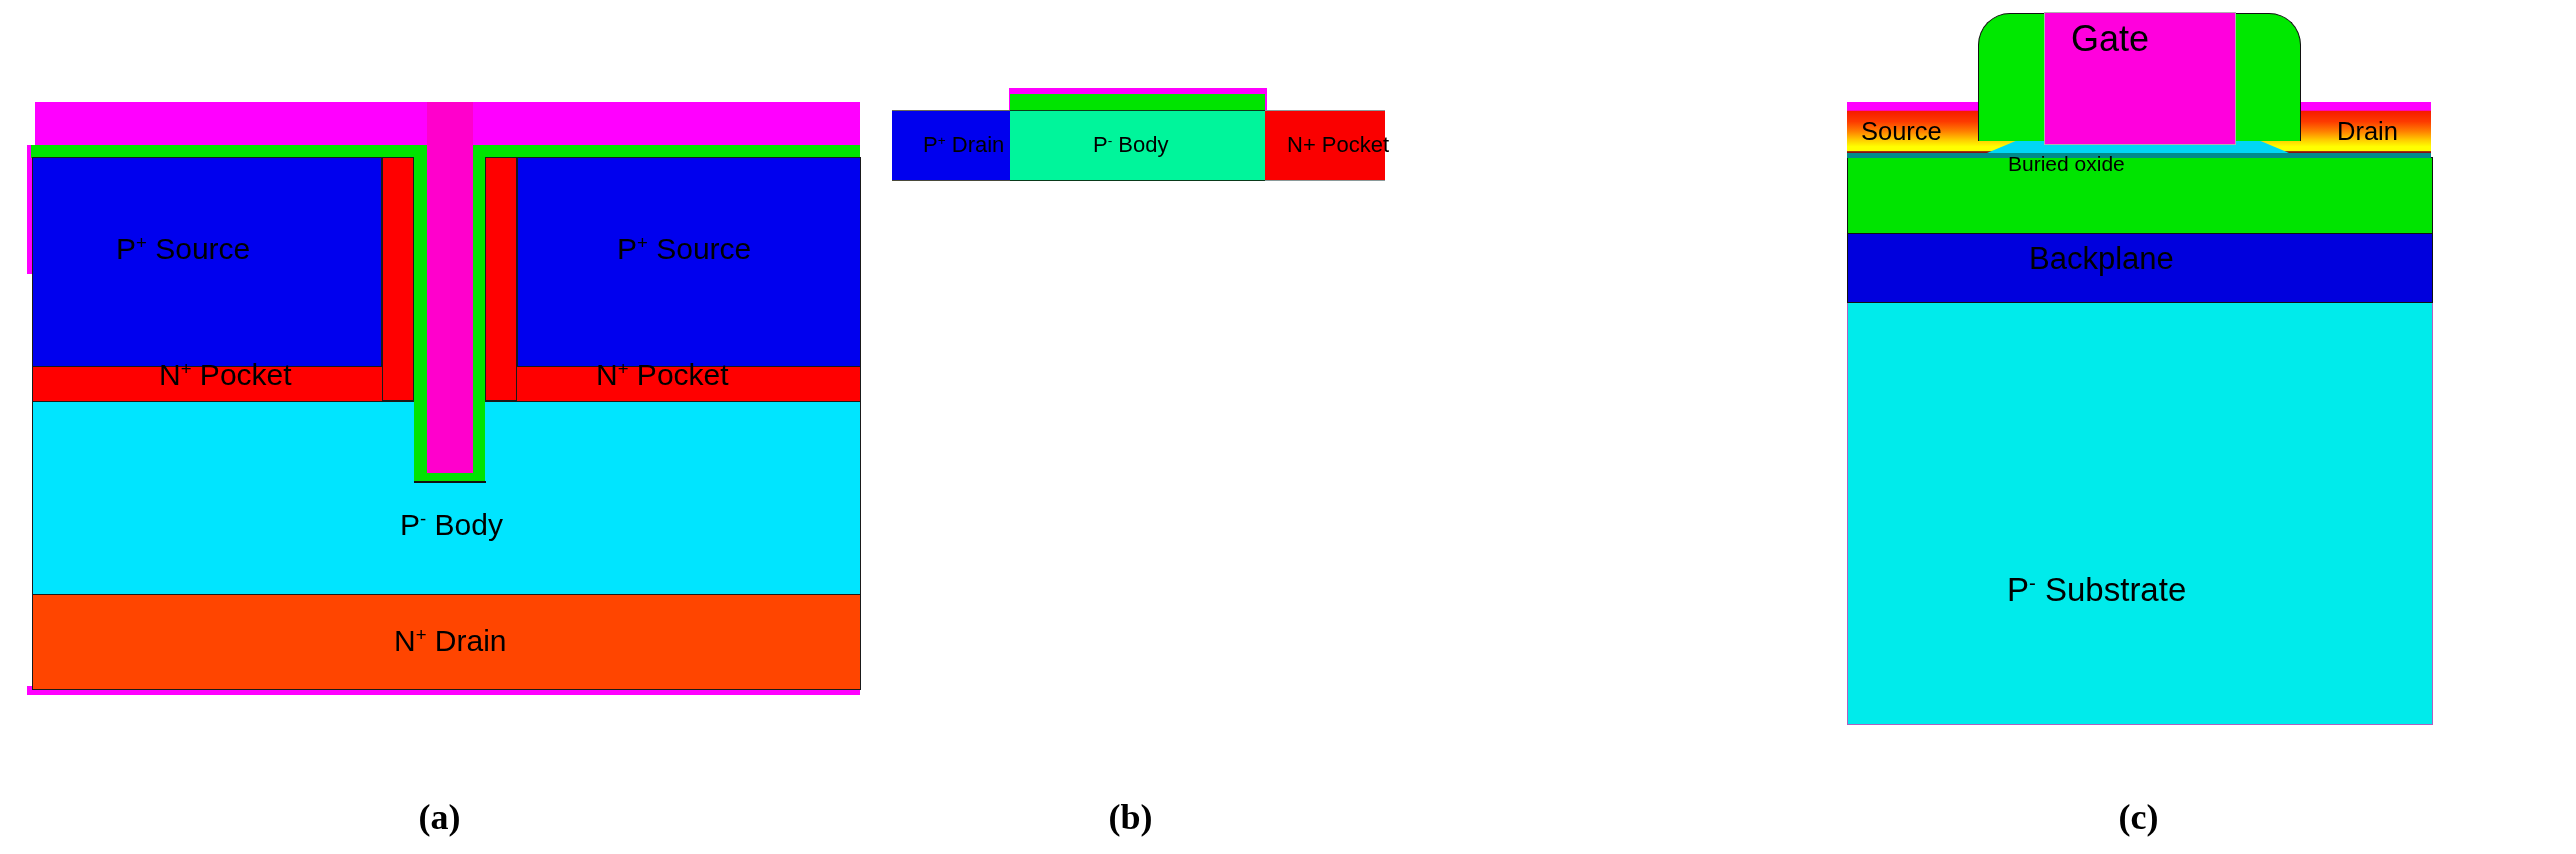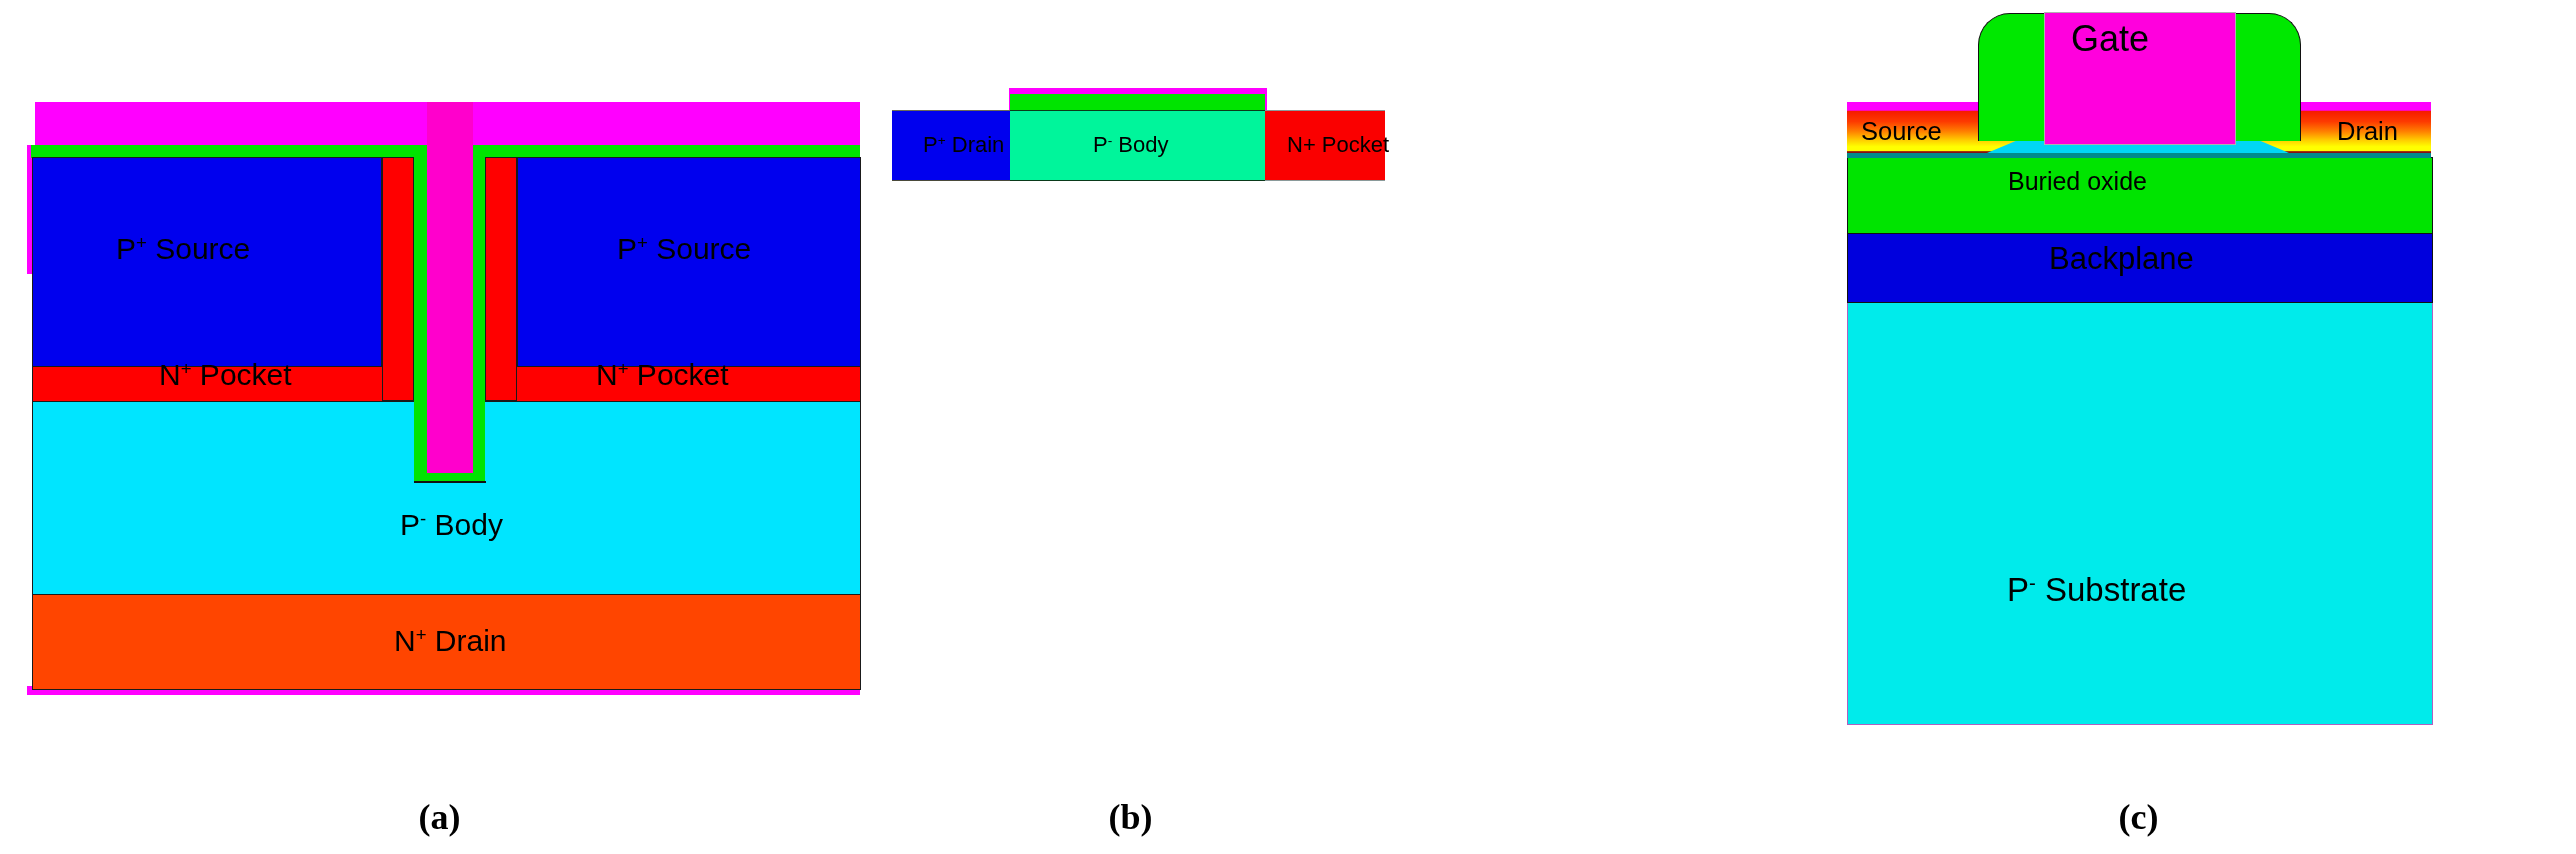--- a/index.html
+++ b/index.html
@@ -210,23 +210,23 @@
                 border-top-right-radius:32px; border:1.2px solid #111; border-bottom:none;"></div>
 
     <div class="abs c-gate" style="left:327px; top:11.6px; width:190px; height:131px; border:1.7px solid #b0b0b0;"></div>
 
     <div class="lbl" style="left:354px; top:21px; font-size:36px;">Gate</div>
 
     <div class="lbl" style="left:144px; top:119px; font-size:25.5px;">Source</div>
 
     <div class="lbl" style="left:620px; top:119px; font-size:25.5px;">Drain</div>
 
-    <div class="lbl" style="left:291px; top:169px; font-size:25px;">Buried oxide</div>
-
-    <div class="lbl" style="left:332px; top:243px; font-size:31px;">Backplane</div>
+    <div class="lbl" style="left:291px; top:153px; font-size:21px;">Buried oxide</div>
+
+    <div class="lbl" style="left:312px; top:243px; font-size:31px;">Backplane</div>
 
     <div class="lbl" style="left:290px; top:573px; font-size:33px;">
       <span>P</span><sup>-</sup><span> Substrate</span>
     </div>
 
     <div class="caption" style="left:387px; top:796px; width:69px;">(c)</div>
   </div>
 
 </div>
 

